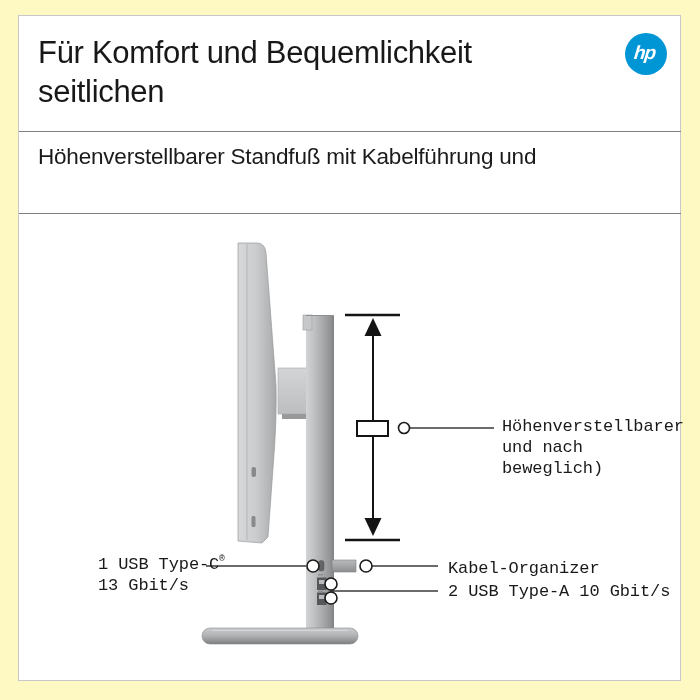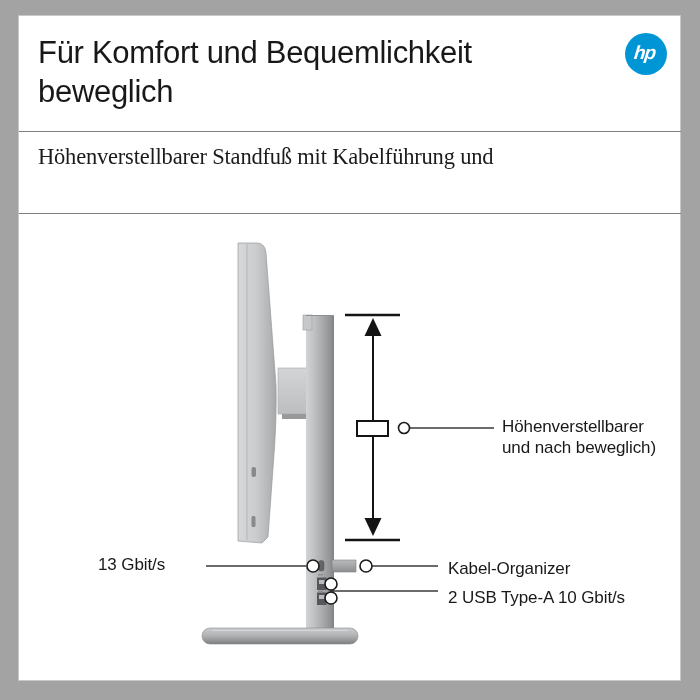--- a/index.html
+++ b/index.html
@@ -1,61 +1,61 @@
 <!DOCTYPE html>
 <html><head>
 <meta charset="utf-8">
 <style>
   html,body{margin:0;padding:0;background:#ffffff;}
   #page{
-    position:relative;width:700px;height:700px;background:#a3a3a3;overflow:hidden;
+    position:relative;width:700px;height:700px;background:#fef9c3;overflow:hidden;
     font-family:"Liberation Sans",sans-serif;color:#1b1b1b;
   }
   .abs{position:absolute;}
   .frame{
     left:18px;top:15px;width:663px;height:666px;
     border:1px solid #c7c8c9;background:#ffffff;box-sizing:border-box;
   }
   .divider{left:19px;width:662px;height:1px;background:#7d7d7d;}
   .divider1{top:131px;}
   .divider2{top:213px;}
   .title{
     left:38px;top:33px;width:560px;
     font-size:31px;line-height:39px;font-weight:400;letter-spacing:-0.3px;color:#181818;
   }
   .subheader{
     left:38px;top:142px;width:610px;
-    font-size:22.5px;line-height:30px;font-weight:400;letter-spacing:-0.2px;color:#1b1b1b;font-family:Liberation Serif, serif;
+    font-size:22.5px;line-height:30px;font-weight:400;letter-spacing:-0.2px;color:#1b1b1b;
   }
   .hp-logo{
     left:625px;top:33px;width:42px;height:42px;border-radius:50%;
     display:flex;align-items:center;justify-content:center;
   }
   .hp-logo span{
     color:#ffffff;font-style:italic;font-weight:bold;font-size:19px;
     letter-spacing:-1px;transform:skewX(-6deg);padding-right:3px;padding-bottom:2px;
   }
-  .callout{font-size:17px;line-height:21px;color:#191919;letter-spacing:-0.1px;}
+  .callout{font-size:17px;line-height:21px;color:#191919;letter-spacing:-0.1px;font-family:Liberation Mono, monospace;}
   .callout-height{left:502px;top:416px;width:180px;}
   .callout-usbc{left:98px;top:554px;width:160px;}
   .callout-organizer{left:448px;top:558px;width:220px;}
-  .callout-usba{left:448px;top:581px;width:230px;margin-top:6px;}
+  .callout-usba{left:448px;top:581px;width:230px;}
   sup.reg{font-size:9px;position:relative;top:-1px;vertical-align:super;line-height:0;}
   svg.diagram{left:0;top:0;width:700px;height:700px;pointer-events:none;}
 </style>
 </head>
 <body>
 
 <div id="page">
 
   <div class="abs frame"></div>
 
   <div class="abs title">
     <div>Für Komfort und Bequemlichkeit</div>
-    <div>beweglich</div>
+    <div>seitlichen</div>
   </div>
 
   <div class="abs hp-logo" style="background:#0096d6;">
     <span>hp</span>
   </div>
 
   <div class="abs divider divider1"></div>
 
   <div class="abs subheader">
     <div>Höhenverstellbarer Standfuß mit Kabelführung und</div>
@@ -139,20 +139,21 @@
     <circle cx="331" cy="584" r="6" fill="#ffffff" stroke="#1a1a1a" stroke-width="1.6"></circle>
     <circle cx="331" cy="598" r="6" fill="#ffffff" stroke="#1a1a1a" stroke-width="1.6"></circle>
   </svg>
 
   <div class="abs callout callout-height">
     <div>Höhenverstellbarer</div>
     <div>und nach beweglich)</div>
   </div>
 
   <div class="abs callout callout-usbc">
+    <div><span>1 USB Type-C</span><sup class="reg">®</sup></div>
     <div>13 Gbit/s</div>
   </div>
 
   <div class="abs callout callout-organizer">Kabel-Organizer</div>
 
   <div class="abs callout callout-usba">2 USB Type-A 10 Gbit/s</div>
 
 </div>
 
 </body></html>

